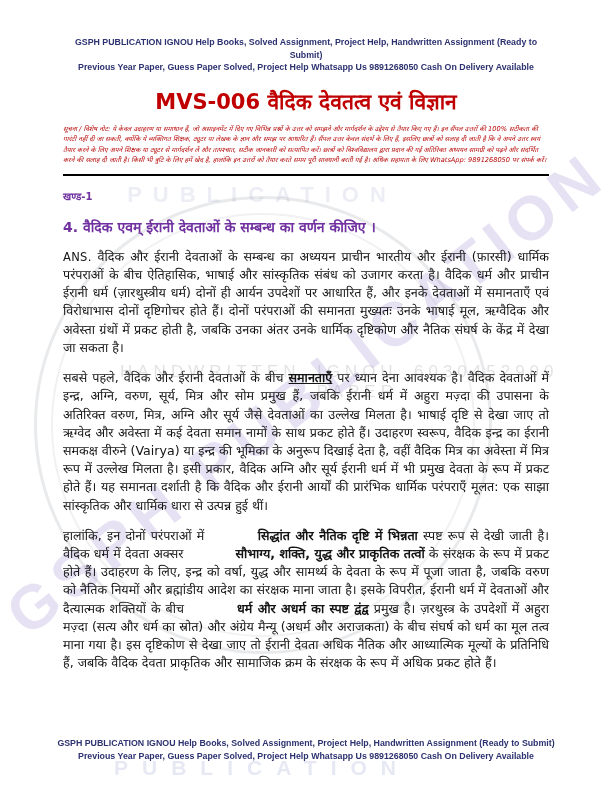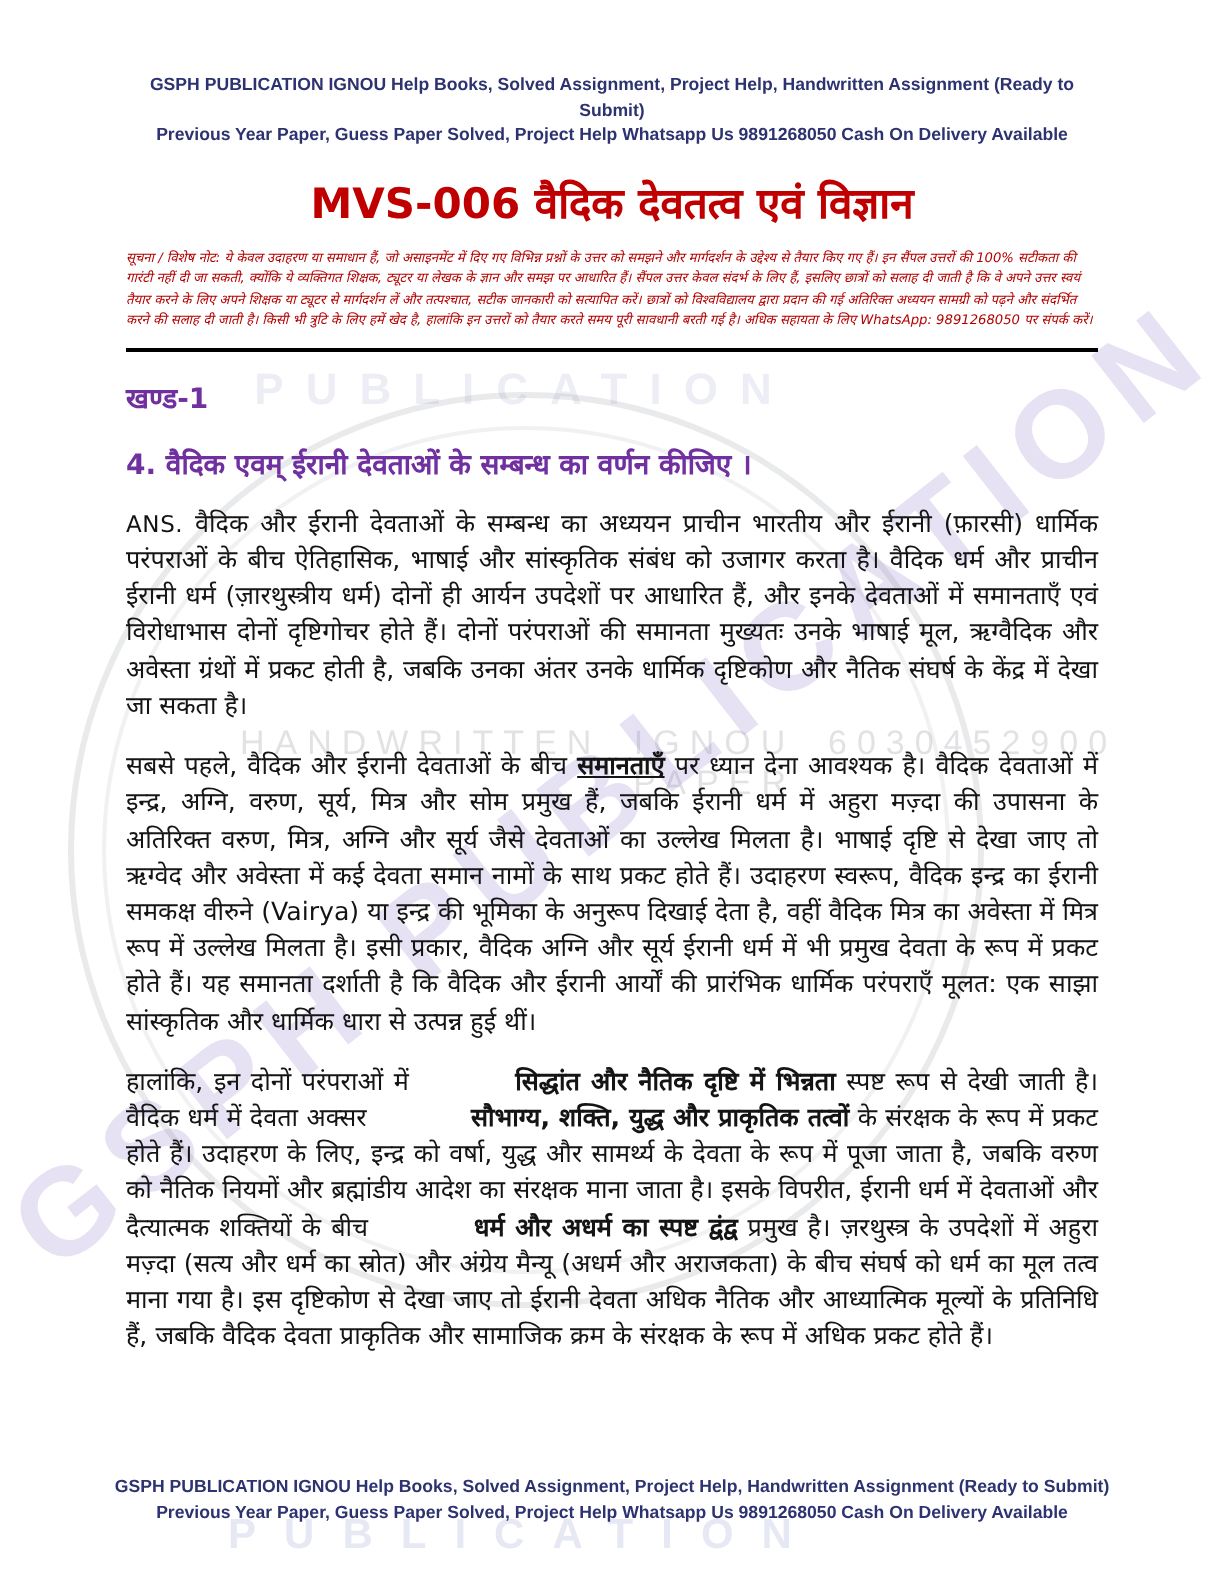--- a/index.html
+++ b/index.html
@@ -57,21 +57,21 @@
     color:#c00000; font-weight:bold; font-size:21px;
     font-family:"DejaVu Sans", sans-serif;
   }
   .notice {
     margin-top:9px; 
     color:#b40000; font-style:italic; font-size:6.6px; line-height:10.6px;
     font-weight:500;
   }
   .divider { margin-top:8px; border:none; border-top:2.5px solid #000; }
   .section-heading {
-    margin-top:13px; color:#7030a0; font-weight:bold; font-size:14px;
+    margin-top:13px; color:#7030a0; font-weight:bold; font-size:10px;
   }
   .question {
     margin-top:14px; color:#7030a0; font-weight:bold; font-size:14px;
   }
   .body-para {
     margin:12px 0 0 0;
     color:#141414; font-size:12.6px; line-height:18.2px;
     text-align:justify;
   }
   .ans-label { font-size:11.5px; letter-spacing:0.3px;margin-top:28px; }

